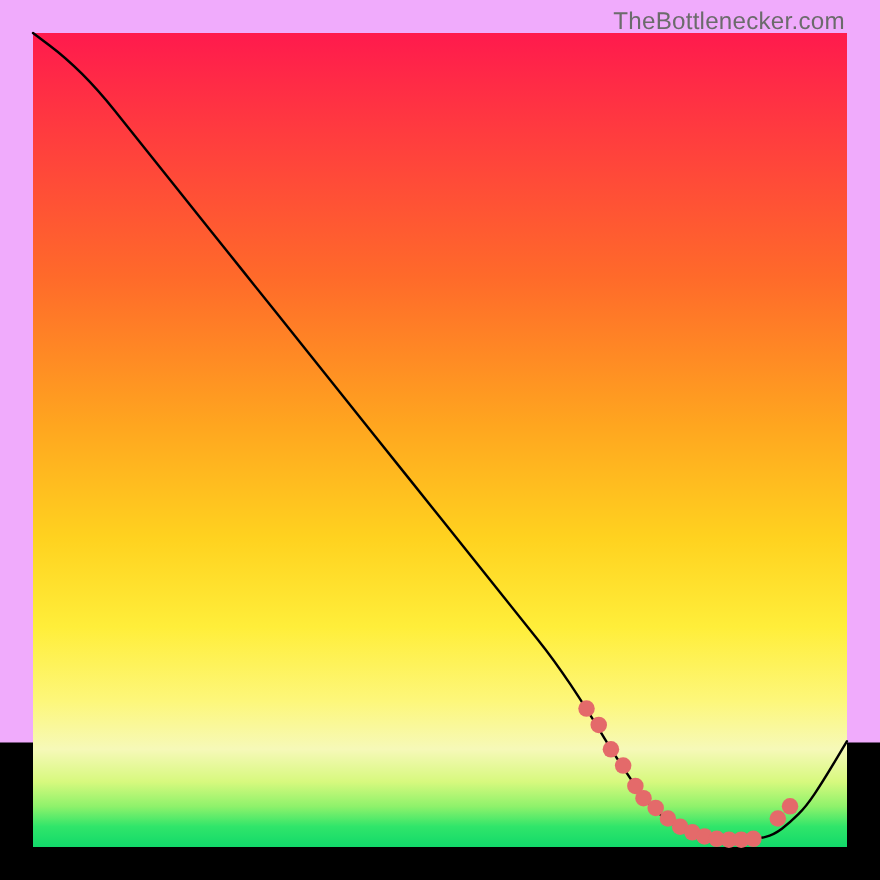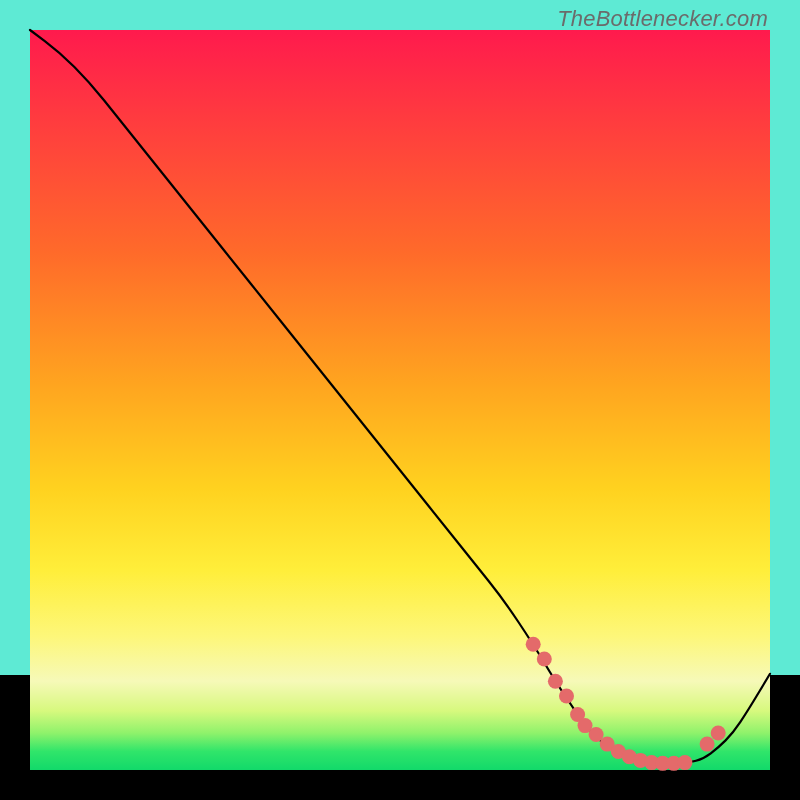--- a/index.html
+++ b/index.html
@@ -8,22 +8,21 @@
     width: 800px;
     height: 800px;
     background: #000;
     font-family: Arial, Helvetica, sans-serif;
     overflow: hidden;
   }
   .frame {
     position: relative;
     width: 800px;
     height: 675px;
-    background: #5eead4;
-    font-style: italic;
+    background: #f0abfc;
   }
   .plot-area {
     position: absolute;
     left: 30px;
     top: 30px;
     width: 740px;
     height: 740px;
     
     background: linear-gradient(
       to bottom,

